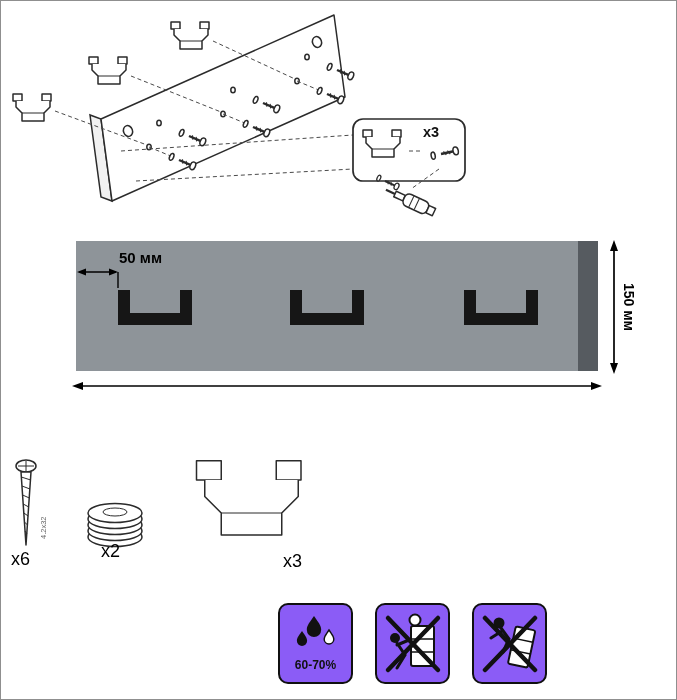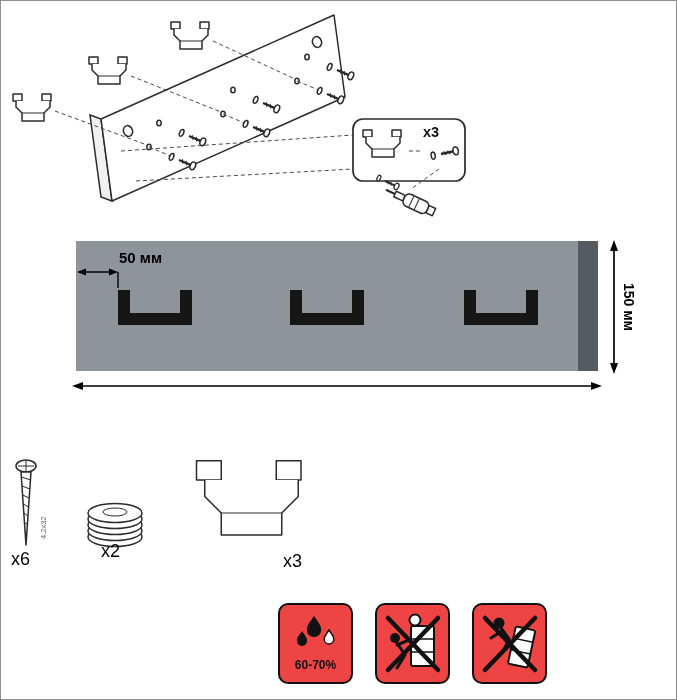--- a/index.html
+++ b/index.html
@@ -23,21 +23,21 @@
   .panel{
     position:absolute;left:75px;top:240px;width:522px;height:130px;
     background:var(--panel,#8e9499);
   }
   .panel-edge{position:absolute;right:0;top:0;width:20px;height:100%;background:var(--panel_edge,#565b60);}
   .panel-hook{position:absolute;top:45px;width:78px;height:42px;}
   .hook-stroke{fill:none;stroke:var(--hook,#161616);stroke-width:12;stroke-linejoin:miter;}
   .dim-h-wrap{position:absolute;left:620px;top:238px;height:136px;display:flex;align-items:center;}
   .care-row{position:absolute;left:277px;top:602px;display:flex;gap:22px;}
   .care-box{
-    width:75px;height:81px;border:2.5px solid #101010;border-radius:10px;background:#ef4444;
+    width:75px;height:81px;border:2.5px solid #101010;border-radius:10px;background:#8b5cf6;
     box-sizing:border-box;display:flex;flex-direction:column;align-items:center;justify-content:center;gap:2px;
   }
   .care-label{font-weight:700;font-size:12px;color:#111;white-space:nowrap;}
   .care-label-sm{font-weight:700;font-size:10px;color:#111;white-space:nowrap;}
   .pfig{stroke:#111;stroke-width:3;stroke-linecap:round;fill:none;}
   .xline{stroke:#111;stroke-width:4.5;stroke-linecap:round;}
 </style>
 </head>
 <body>
 

